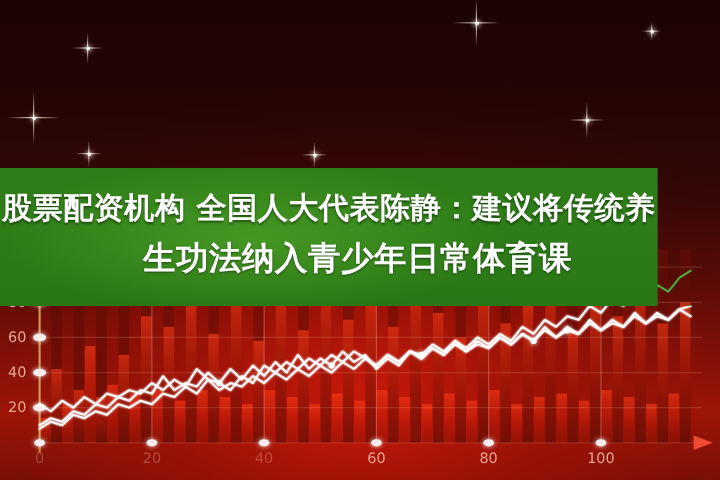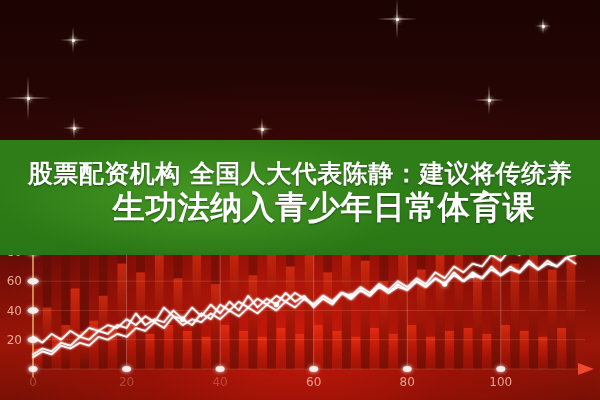--- a/index.html
+++ b/index.html
@@ -23,34 +23,34 @@
   .spark i.v{top:0;left:50%;width:1px;transform:translateX(-50%);
     background:linear-gradient(180deg,rgba(255,255,255,0) 0%,rgba(255,240,225,.95) 50%,rgba(255,255,255,0) 100%);}
   .spark b{position:absolute;left:50%;top:50%;width:3px;height:3px;margin:-1.5px 0 0 -1.5px;
     border-radius:50%;background:#fff;box-shadow:0 0 4px 1px rgba(255,245,230,.9);}
 
   
   #chart{position:absolute;left:0;top:0;width:600px;height:400px;}
 
   
   #band{
-    position:absolute;left:0;width:600px;
+    position:absolute;left:0;width:548px;
     background:
       radial-gradient(ellipse 300px 90px at 210px 58px, rgba(90,175,45,.55) 0%, rgba(60,140,32,0) 70%),
       linear-gradient(180deg,#2f7d18 0%,#2e7d18 35%,#2c7a17 70%,#2a7616 100%);
   }
   #band .hl{
     position:absolute;left:0;right:0;text-align:center;
     color:#ffffff;font-weight:bold;letter-spacing:.5px;
     font-family:"DejaVu Sans","Liberation Sans",sans-serif;
     text-shadow:0 1px 2px rgba(0,0,0,.45);
     white-space:nowrap;
   }
   #band .hl.l1{top:17px;font-size:25px;}
-  #band .hl.l2{top:46px;font-size:32px;margin-left:48px;}
+  #band .hl.l2{top:57px;font-size:27px;margin-left:48px;}
 
   
   #bandwrap{position:absolute;left:0;top:0;width:600px;height:400px;pointer-events:none;}
 </style>
 </head>
 <body>
 
 <div id="stage">
 
   <svg id="chart" viewBox="0 0 600 400" preserveAspectRatio="none" aria-hidden="true">

